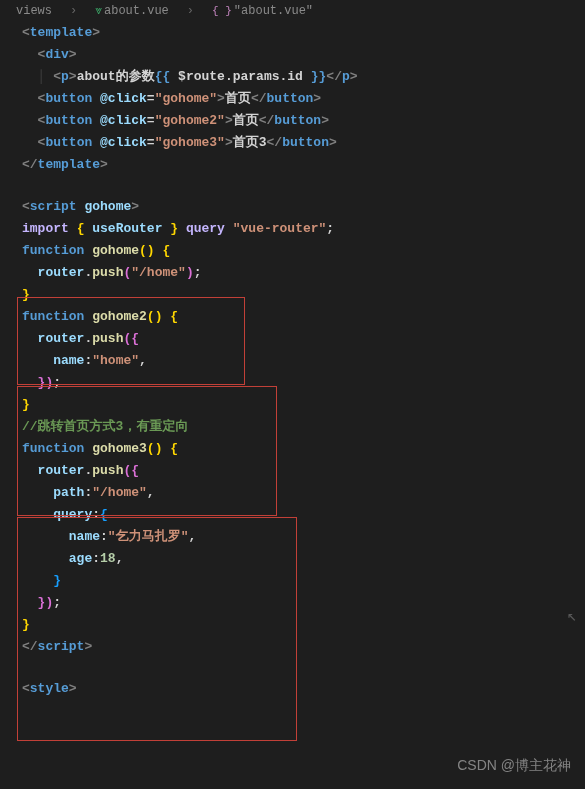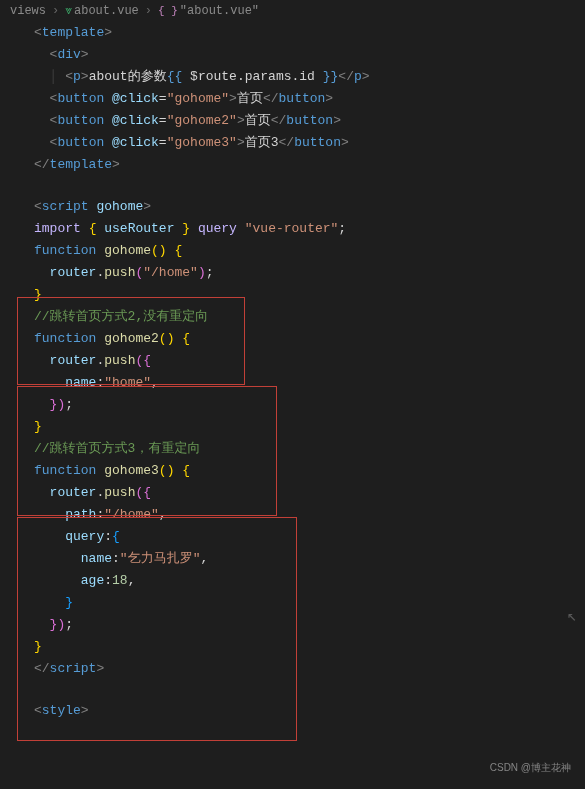--- a/index.html
+++ b/index.html
@@ -9,32 +9,33 @@
   font-size: 13px;
   color: #d4d4d4;
   width: 585px;
   height: 789px;
   overflow: hidden;
   position: relative;
 }
 .breadcrumbs {
   display: flex;
   align-items: center;
-  gap: 6px;
-  padding: 2px 10px;
+  gap: 18px;
+  padding: 2px 16px;
   color: #8a8a8a;
   font-size: 12px;
   height: 22px;
 }
 .breadcrumbs .sep { color: #666; }
 .vue-glyph { color: #3ba566; margin-right: 2px; }
 .curly-glyph { color: #c586c0; margin-right: 2px; font-size: 11px; }
 .editor {
   position: relative;
-  padding-left: 20px;
+  padding-left: 8px;
+  font-weight: bold;
 }
 .line {
   height: 22px;
   line-height: 22px;
   white-space: pre;
   padding-left: 14px;
 }
 .line.blank { height: 20px; }
 .tag-bracket { color: #808080; }
 .tag-name { color: #569cd6; }
@@ -61,21 +62,21 @@
   pointer-events: none;
 }
 .box1 { left: 17px; top: 275px; width: 228px; height: 88px; }
 .box2 { left: 17px; top: 364px; width: 260px; height: 130px; }
 .box3 { left: 17px; top: 495px; width: 280px; height: 224px; }
 .watermark {
   position: absolute;
   right: 14px;
   bottom: 14px;
   color: #bababa;
-  font-size: 10px;
+  font-size: 14px;
   opacity: 0.65;
   font-family: sans-serif;
 }
 .cursor-mark {
   position: absolute;
   right: 8px;
   top: 606px;
   color: #fff;
   opacity: 0.25;
   font-size: 16px;
@@ -104,21 +105,20 @@
 
 <div class="line blank"></div>
 
 <div class="line"><span class="tag-bracket">&lt;</span><span class="tag-name">script</span> <span class="attr-name">gohome</span><span class="tag-bracket">&gt;</span></div>
 <div class="line"><span class="keyword">import</span> <span class="brace-y">{</span> <span class="var-name">useRouter</span> <span class="brace-y">}</span> <span class="keyword">query</span> <span class="string">"vue-router"</span><span class="punc">;</span></div>
 
 <div class="line"><span class="keyword-blue">function</span> <span class="func-name">gohome</span><span class="brace-y">()</span> <span class="brace-y">{</span></div>
 <div class="line">  <span class="var-name">router</span><span class="punc">.</span><span class="func-name">push</span><span class="brace-p">(</span><span class="string">"/home"</span><span class="brace-p">)</span><span class="punc">;</span></div>
 <div class="line"><span class="brace-y">}</span></div>
 
-<div class="line"><span class="comment">//跳转首页方式2,没有重定向</span></div>
 <div class="line"><span class="keyword-blue">function</span> <span class="func-name">gohome2</span><span class="brace-y">()</span> <span class="brace-y">{</span></div>
 <div class="line">  <span class="var-name">router</span><span class="punc">.</span><span class="func-name">push</span><span class="brace-p">(</span><span class="brace-p">{</span></div>
 <div class="line">    <span class="prop-name">name</span><span class="punc">:</span><span class="string">"home"</span><span class="punc">,</span></div>
 <div class="line">  <span class="brace-p">}</span><span class="brace-p">)</span><span class="punc">;</span></div>
 <div class="line"><span class="brace-y">}</span></div>
 
 <div class="line"><span class="comment">//跳转首页方式3，有重定向</span></div>
 <div class="line"><span class="keyword-blue">function</span> <span class="func-name">gohome3</span><span class="brace-y">()</span> <span class="brace-y">{</span></div>
 <div class="line">  <span class="var-name">router</span><span class="punc">.</span><span class="func-name">push</span><span class="brace-p">(</span><span class="brace-p">{</span></div>
 <div class="line">    <span class="prop-name">path</span><span class="punc">:</span><span class="string">"/home"</span><span class="punc">,</span></div>

